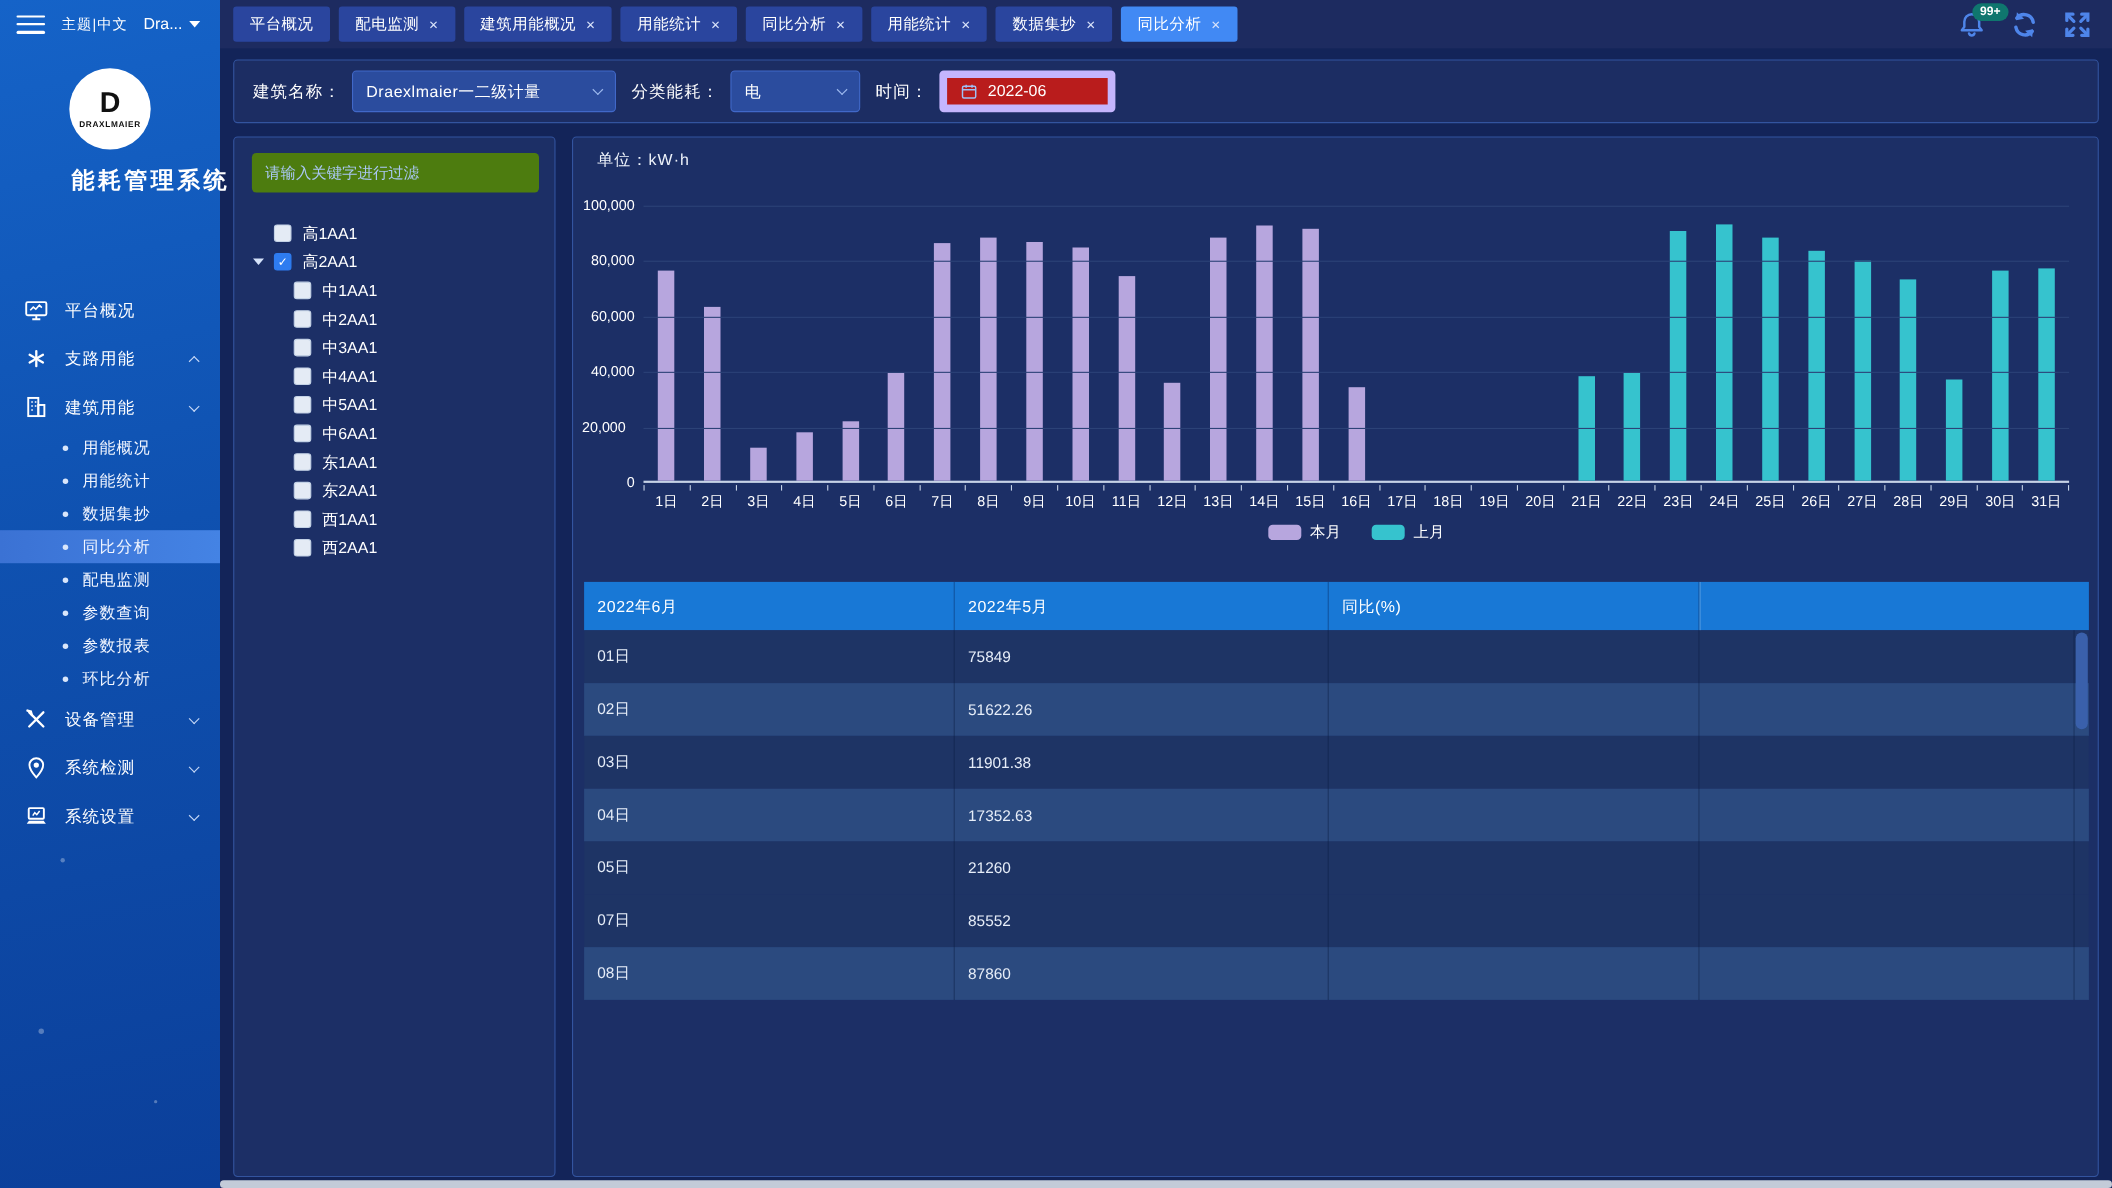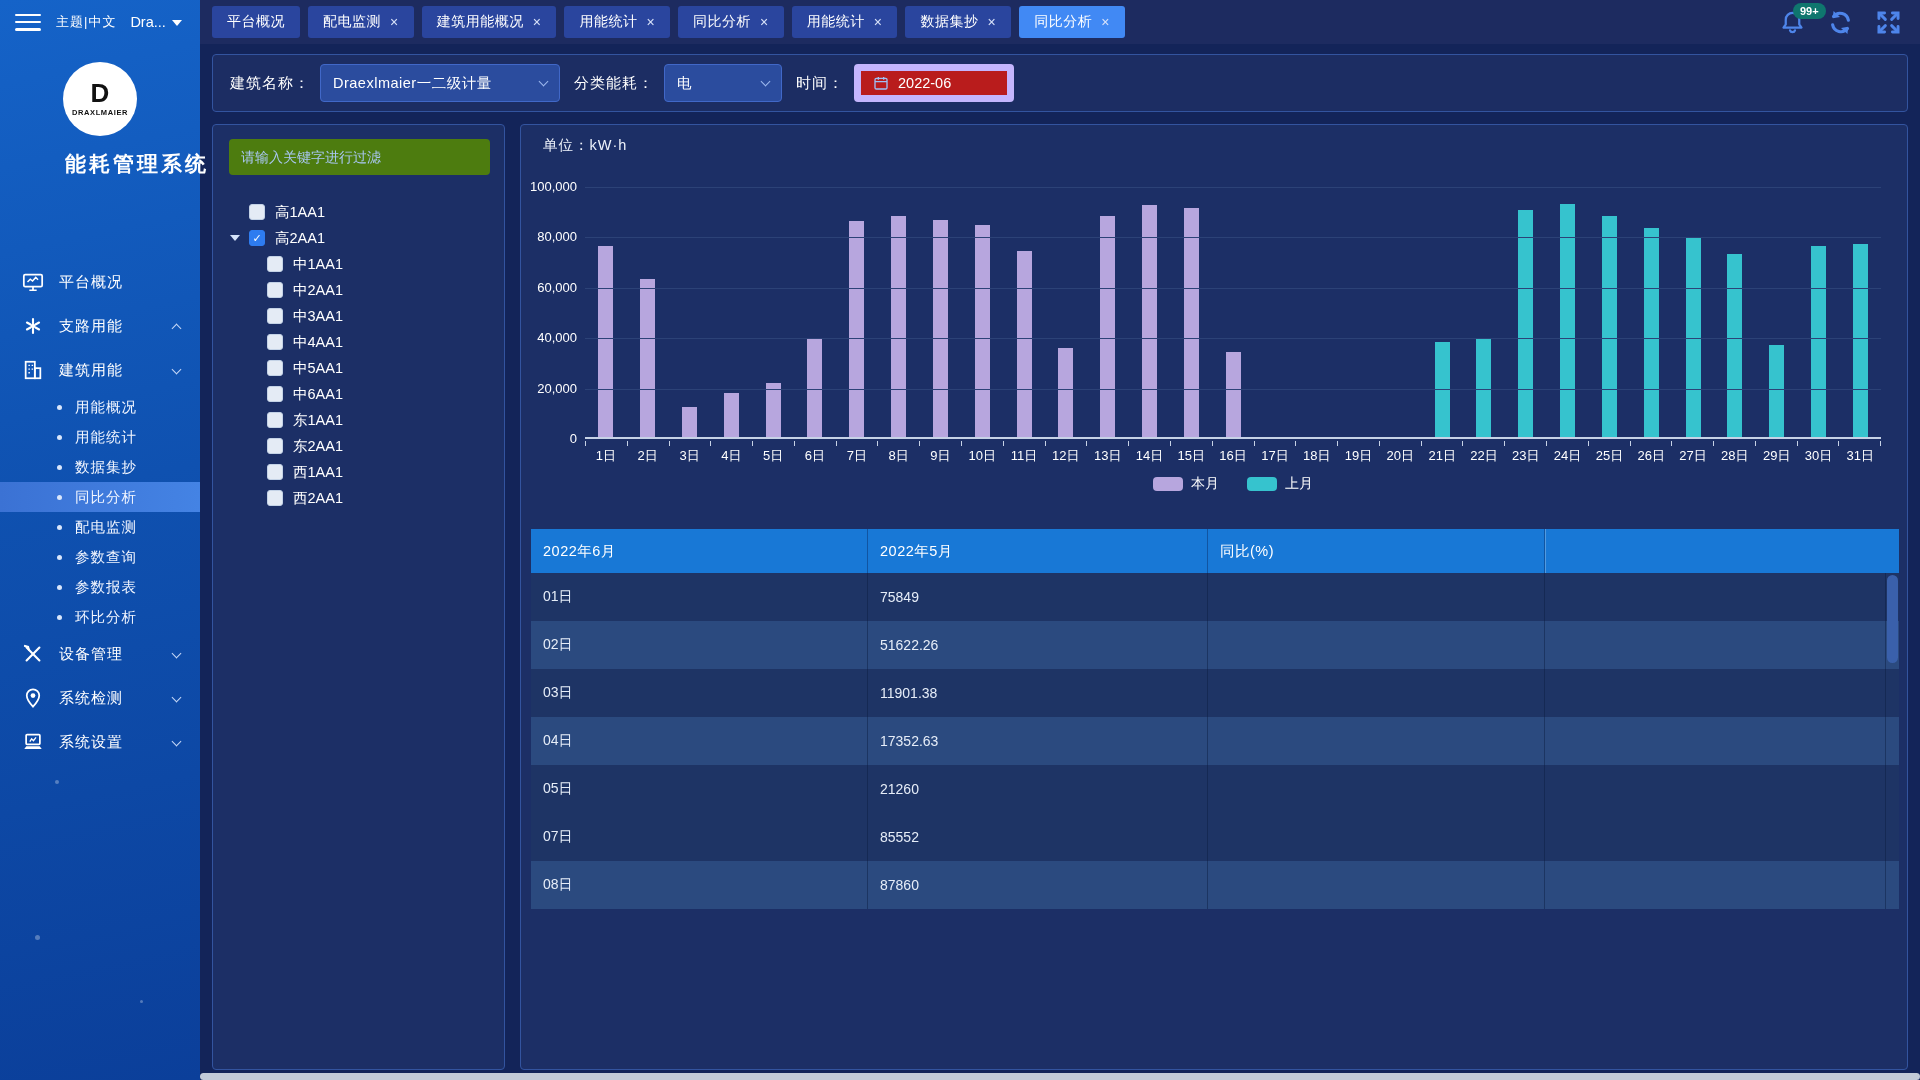--- a/index.html
+++ b/index.html
@@ -363,21 +363,21 @@
       </div>
   </div>
 
   <div class="main-panel">
     <div class="unit-label">单位：kW·h</div>
     <div class="yaxis">
         <div class="ylab" style="top: -8px;">100,000</div>
         <div class="ylab" style="top: 42.4px;">80,000</div>
         <div class="ylab" style="top: 92.8px;">60,000</div>
         <div class="ylab" style="top: 143.2px;">40,000</div>
-        <div class="ylab" style="top: 193.6px;">20,000</div>
+        <div class="ylab" style="top: 193.6px; text-align: center;">20,000</div>
         <div class="ylab" style="top: 244px;">0</div>
       </div>
     <div class="plot">
       <div class="bars">
           <div class="slot">
             <div class="bar" style="height: 191.139px; background: rgb(183, 166, 222);"></div>
           </div>
           <div class="slot">
             <div class="bar" style="height: 158.079px; background: rgb(183, 166, 222);"></div>
           </div>

